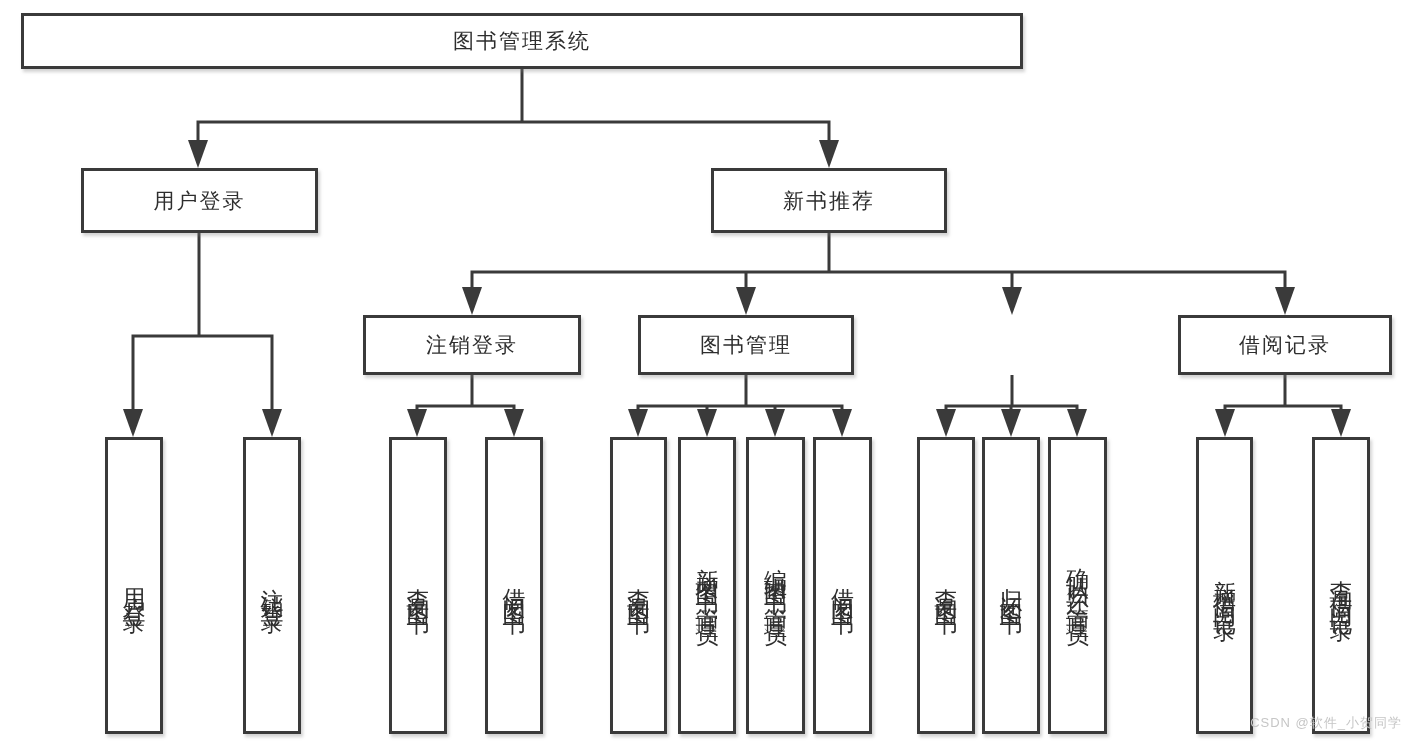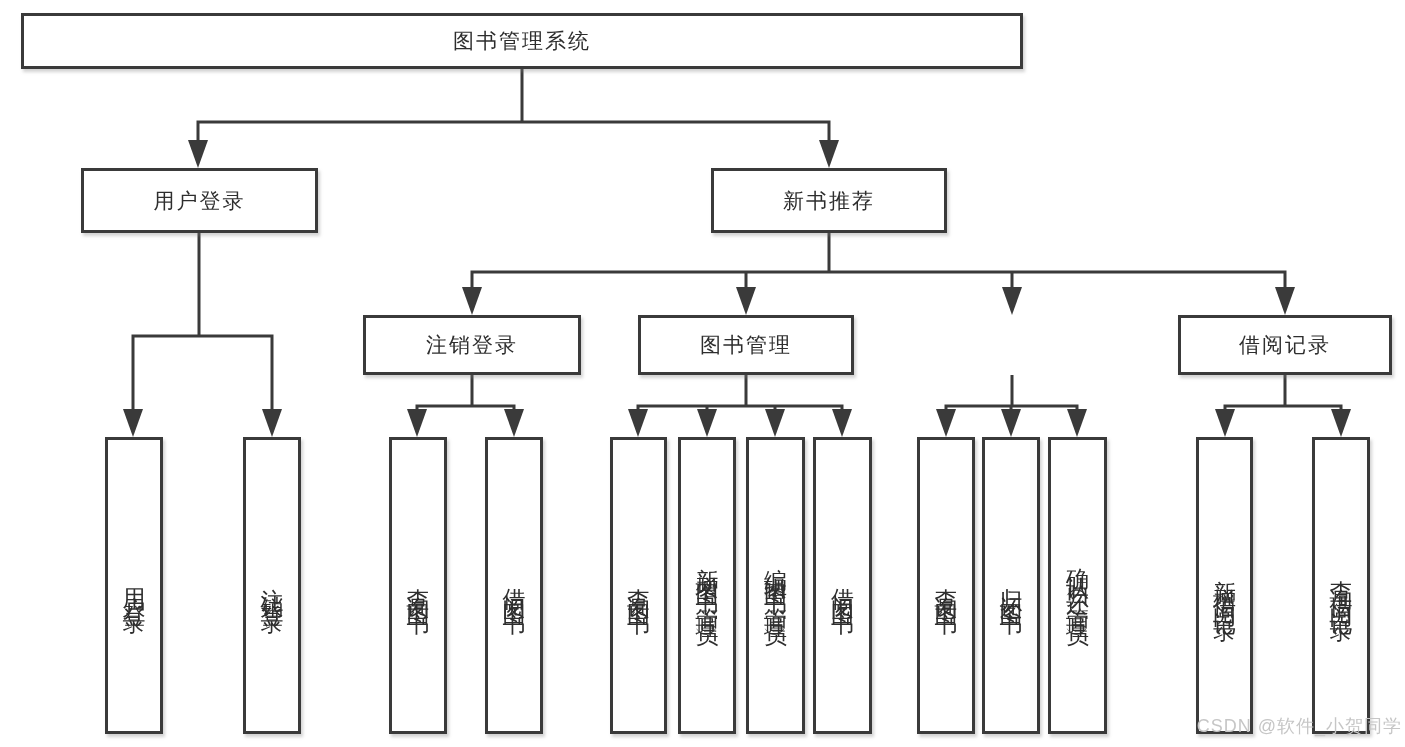--- a/index.html
+++ b/index.html
@@ -21,21 +21,21 @@
     display:flex;align-items:center;justify-content:center;z-index:2;
     box-shadow:2px 3px 3px rgba(130,130,130,0.35);
   }
   .h-node{font-size:21px;letter-spacing:2px;white-space:nowrap;}
   .v-node{
     writing-mode:vertical-rl;text-orientation:mixed;
     font-size:23px;letter-spacing:8px;line-height:1;
   }
   #watermark{
     position:absolute;z-index:3;right:3px;top:714px;
-    font-size:18px;color:var(--watermark);letter-spacing:1px;white-space:nowrap;margin-left:12px;
+    font-size:13px;color:var(--watermark);letter-spacing:1px;white-space:nowrap;margin-left:12px;
   }
 </style>
 </head>
 <body>
 
 <div id="canvas">
 
   <svg id="connectors" width="1405" height="747" viewBox="0 0 1405 747" aria-hidden="true">
 
     <path d="M522,69 V122 M198,145 V122 H829 V145"></path>

